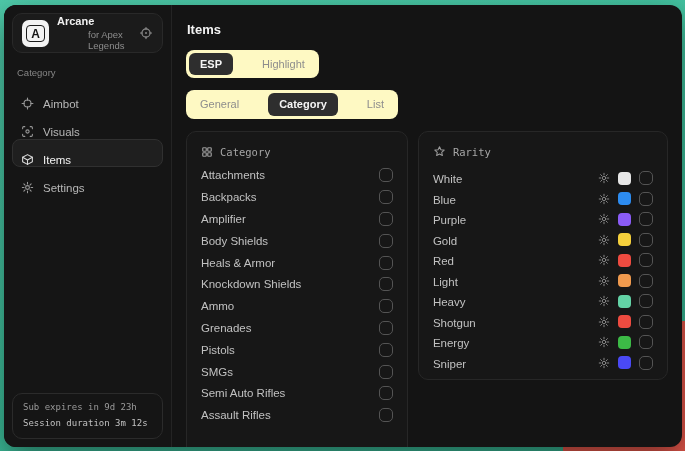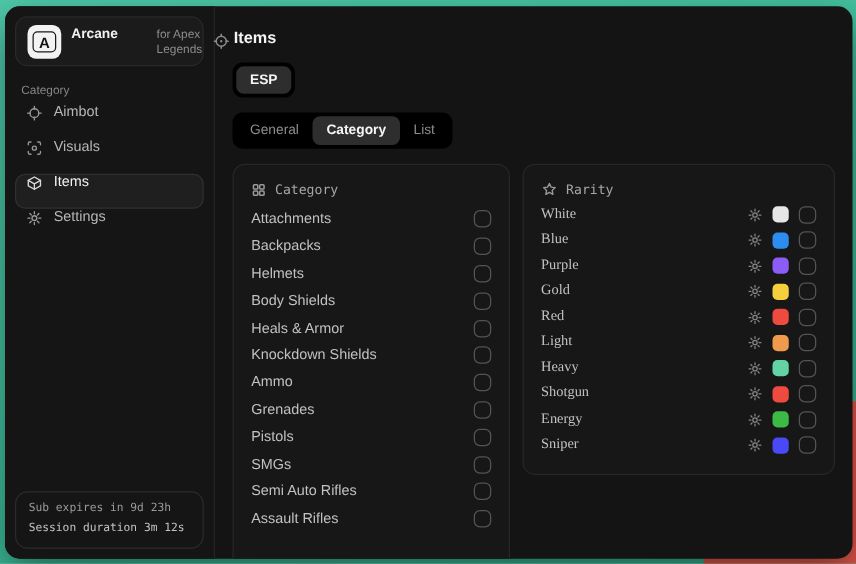--- a/index.html
+++ b/index.html
@@ -31,46 +31,46 @@
     padding:6px 9px; height:40px;
   }
   .logo {
     width:27px; height:27px; background:#f3f3f3; border-radius:7px;
     display:flex; align-items:center; justify-content:center; flex:none;
   }
   .logo span {
     color:#141414; font-weight:700; font-size:12px; line-height:1;
     border:1.5px solid #1b1b1b; border-radius:4px; padding:2px 4px 1px;
   }
-  .titles { display:flex; flex-direction:row; line-height:1.2; }
+  .titles { display:flex; flex-direction:column; line-height:1.2; }
   .app-title { font-size:11px; font-weight:700; color:#f1f1f1; }
   .app-subtitle { font-size:9.5px; color:#8d8d8d; margin-top:1px;padding-left:31px; }
   .hdr-icon { margin-left:auto; color:#8d8d8d; display:flex; cursor:pointer; }
   .section-label { font-size:9.5px; color:#868686; margin:14px 5px 5px; }
   .nav-item {
-    display:flex; align-items:flex-start; gap:9px; height:28px; padding:0 8px;
+    display:flex; align-items:flex-end; gap:9px; height:28px; padding:0 8px;
     border-radius:8px; color:#b7b7b7; font-size:11.5px;
     border:1px solid transparent; cursor:pointer; margin-bottom:0px;
   }
   .nav-item .nicon { display:flex; color:#989898; }
   .nav-item.selected { background:#1f1f1f; border-color:#303030; color:#f3f3f3; }
   .nav-item.selected .nicon { color:#d8d8d8; }
   .spacer { flex:1; }
   .sub-box {
     border:1px solid #2b2b2b; border-radius:10px; padding:6px 10px 7px;
     font-family:"DejaVu Sans Mono",monospace; font-size:9px; line-height:1.7;
   }
   .sub-line1 { color:#9a9a9a; }
   .sub-line2 { color:#c2c2c2; }
   
   main { flex:1; padding:14px; overflow:hidden; }
   .page-title { font-size:13px; font-weight:700; color:#f3f3f3; margin:3px 0 13px 1px; }
   .seg-row { margin-bottom:12px; }
   .seg-control {
-    display:inline-flex; background:#000000; border-radius:8px; padding:3px; gap:0;
+    display:inline-flex; background:#fef9c3; border-radius:8px; padding:3px; gap:18px;
   }
   .seg {
     border:0; background:transparent; color:#8d8d8d; font-size:11px;
     padding:4px 11px; border-radius:6px; font-family:inherit; cursor:pointer;
     line-height:1.3;
   }
   .seg.selected { background:#2e2e2e; color:#f5f5f5; font-weight:700; }
   .panels { display:flex; gap:10px; align-items:flex-start; }
   .panel {
     background:#171717; border:1px solid #272727; border-radius:10px;
@@ -83,21 +83,21 @@
     font-family:"DejaVu Sans Mono",monospace; font-size:10.5px;
     height:22px; margin-bottom:2px;
   }
   .panel-header .picon { display:flex; color:#9a9a9a; }
   .cat-row { display:flex; align-items:center; justify-content:space-between; height:21.8px; }
   .row-label { color:#c1c1c1; font-size:11.5px; }
   .checkbox {
     width:14px; height:14px; border:1.5px solid #545454; border-radius:5px;
     flex:none; cursor:pointer;
   }
-  .rar-row { display:flex; align-items:flex-start; height:20.5px;font-family:Liberation Serif, serif; }
+  .rar-row { display:flex; align-items:flex-end; height:20.5px; }
   .rar-row .row-label { flex:1; }
   .row-right { display:flex; align-items:center; gap:8px; }
   .gear-btn { display:flex; color:#888888; cursor:pointer; }
   .swatch { width:13px; height:13px; border-radius:4px; flex:none; cursor:pointer; }
 </style>
 </head>
 <body>
 
 <div class="desktop-red"></div>
 
@@ -171,20 +171,21 @@
       <div class="sub-line2">Session duration 3m 12s</div>
     </div>
   </aside>
 
   <main>
     <div class="page-title">Items</div>
 
     <div class="seg-row">
       <div class="seg-control">
         <button class="seg selected">ESP</button>
+        <button class="seg">Highlight</button>
       </div>
     </div>
 
     <div class="seg-row">
       <div class="seg-control">
         <button class="seg">General</button>
         <button class="seg selected">Category</button>
         <button class="seg">List</button>
       </div>
     </div>
@@ -205,21 +206,21 @@
         </div>
         <div class="cat-row">
             <span class="row-label">Attachments</span>
             <span class="checkbox"></span>
           </div>
         <div class="cat-row">
             <span class="row-label">Backpacks</span>
             <span class="checkbox"></span>
           </div>
         <div class="cat-row">
-            <span class="row-label">Helmets</span>
+            <span class="row-label">Amplifier</span>
             <span class="checkbox"></span>
           </div>
         <div class="cat-row">
             <span class="row-label">Body Shields</span>
             <span class="checkbox"></span>
           </div>
         <div class="cat-row">
             <span class="row-label">Heals &amp; Armor</span>
             <span class="checkbox"></span>
           </div>

